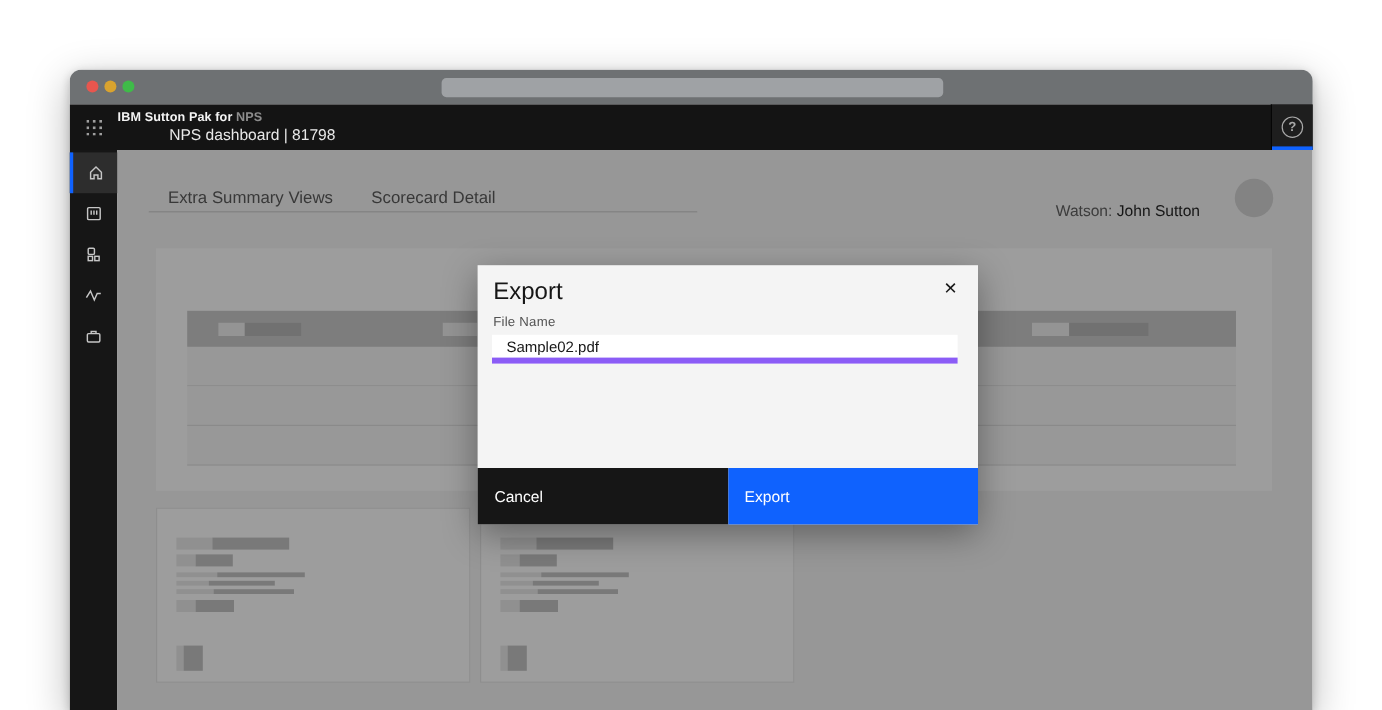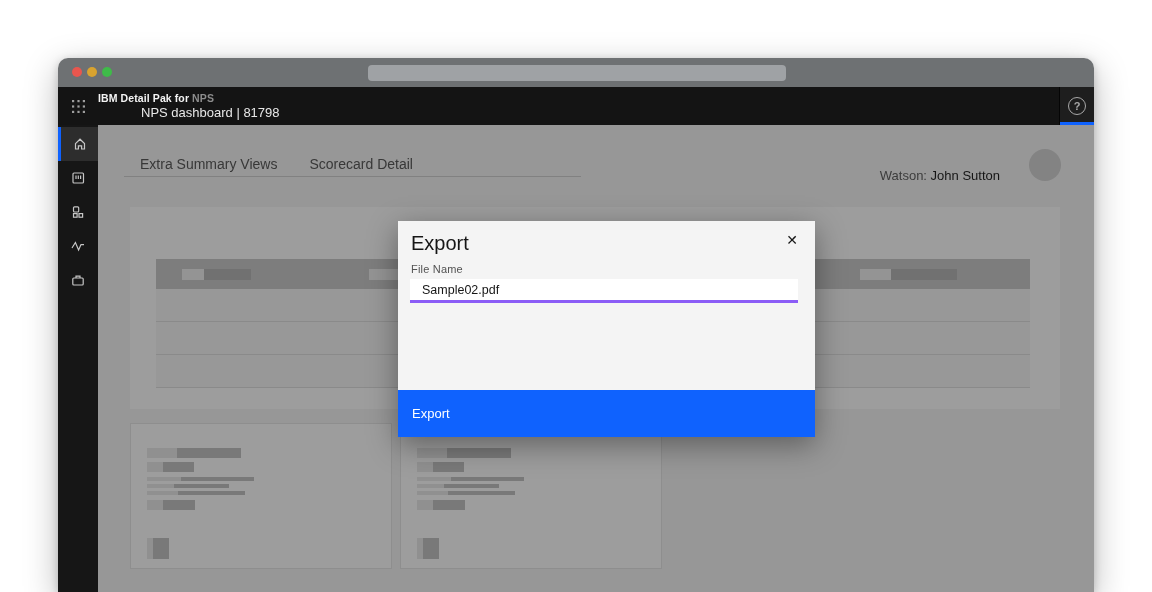--- a/index.html
+++ b/index.html
@@ -78,21 +78,21 @@
   .overlay { position:absolute; inset:0; background:rgba(22,22,22,0.42); z-index:5; }
   .modal { position:absolute; left:300px; top:96px; width:417px; height:216px;
            background:#f4f4f4; z-index:10;
            box-shadow:0 8px 28px rgba(0,0,0,0.38); }
   .modal-title { position:absolute; left:13px; top:11px; font-size:20px; font-weight:400; color:#161616; }
   .modal-close { position:absolute; right:13px; top:9px; font-size:14px; color:#161616;
                  cursor:pointer; padding:2px 4px; }
   .field-label { position:absolute; left:13px; top:42px; font-size:11px; color:#525252;
                  letter-spacing:0.2px; }
   .file-input { position:absolute; left:12px; top:58px; width:388px; height:24px;
-                background:#ffffff; border:none; border-bottom:3px solid #8b5cf6;
+                background:#ffffff; border:none; border-bottom:5px solid #8b5cf6;
                 font-family:"Liberation Sans", sans-serif; font-size:12.5px; color:#161616;
                 padding:0 0 0 12px; outline:none; }
   .modal-footer { position:absolute; left:0; right:0; bottom:0; height:47px; display:flex; }
   .btn { flex:1; display:flex; align-items:center; padding-left:14px; font-size:13px;
          color:#ffffff; cursor:pointer; border:none; font-family:"Liberation Sans", sans-serif; }
   .btn-cancel { background:#161616; }
   .btn-export { background:#0f62fe; }
 </style>
 </head>
 <body>
@@ -119,21 +119,21 @@
             <rect x="5.4" y="5.4" width="2.2" height="2.2"></rect>
             <rect x="10.8" y="5.4" width="2.2" height="2.2"></rect>
           <rect x="0" y="10.8" width="2.2" height="2.2"></rect>
             <rect x="5.4" y="10.8" width="2.2" height="2.2"></rect>
             <rect x="10.8" y="10.8" width="2.2" height="2.2"></rect>
         </g>
       </svg>
     </div>
     <div class="titles">
       <div class="eyebrow">
-        <span>IBM Detail Pak for</span>
+        <span>IBM Sutton Pak for</span>
         <span class="muted">NPS</span>
       </div>
       <div class="apptitle">NPS dashboard | 81798</div>
     </div>
     <div class="spacer"></div>
     <div class="helpbtn">
       <span class="help-glyph">?</span>
       <span class="helpbar"></span>
     </div>
   </div>
@@ -272,19 +272,20 @@
       </section>
 
       <div class="overlay"></div>
 
       <div class="modal">
         <div class="modal-title">Export</div>
         <div class="modal-close">✕</div>
         <label class="field-label">File Name</label>
         <input class="file-input" type="text" value="Sample02.pdf" style="">
         <div class="modal-footer">
+          <button class="btn btn-cancel">Cancel</button>
           <button class="btn btn-export">Export</button>
         </div>
       </div>
 
     </main>
   </div>
 </div>
 
 </body></html>

